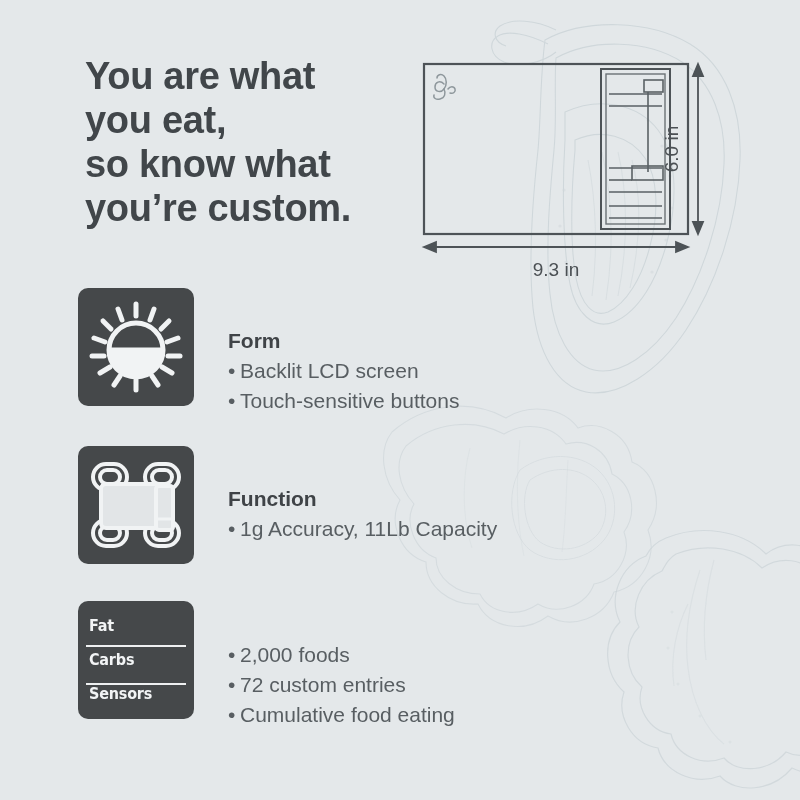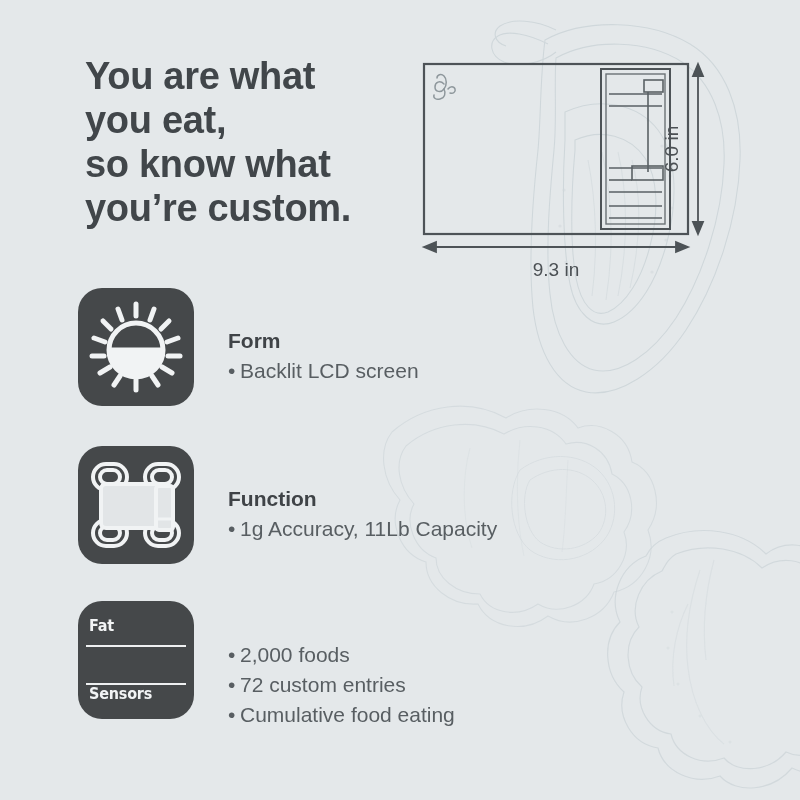--- a/index.html
+++ b/index.html
@@ -72,21 +72,21 @@
   .feature.f1 { top: 446px; }
   .feature.f2 { top: 601px; }
 
   .tile {
     position: absolute;
     left: 0;
     top: 0;
     width: 116px;
     height: 118px;
     background: #45484a;
-    border-radius: 24px;
+    border-radius: 10px;
   }
   .tile svg { display: block; width: 116px; height: 118px; }
 
   .feature-text {
     position: absolute;
     left: 150px;
     top: -4px;
     width: 540px;
     margin-top: 43px;
   }
@@ -319,20 +319,21 @@
 
         <path d="M31 62 A27 27 0 0 0 85 62 Z" fill="#f1f3f4"></path>
         <circle cx="58" cy="62" r="27" fill="none" stroke="#f1f3f4" stroke-width="5"></circle>
         <line x1="31" y1="62" x2="85" y2="62" stroke="#f1f3f4" stroke-width="5"></line>
       </svg>
     </div>
     <div class="feature-text">
       <p class="feature-title">Form</p>
       <ul class="bullets">
         <li><span class="dot">•</span><span>Backlit LCD screen</span></li>
+        <li><span class="dot">•</span><span>Touch-sensitive buttons</span></li>
       </ul>
     </div>
   </div>
 
   <div class="feature f1">
     <div class="tile">
       <svg viewBox="0 0 116 118">
         <g fill="none" stroke="#f1f3f4" stroke-width="4">
 
           <rect x="15" y="18" width="34" height="26" rx="13"></rect>
@@ -356,20 +357,21 @@
       <ul class="bullets">
         <li><span class="dot">•</span><span>1g Accuracy, 11Lb Capacity</span></li>
       </ul>
     </div>
   </div>
 
   <div class="feature f2">
     <div class="tile">
       <div class="nut-rows">
         <div class="nut-row">Fat</div>
+        <div class="nut-row">Carbs</div>
         <div class="nut-row">Sensors</div>
         <div class="nut-sep s1"></div>
         <div class="nut-sep s2"></div>
       </div>
     </div>
     <div class="feature-text">
       <ul class="bullets">
         <li><span class="dot">•</span><span>2,000 foods</span></li>
         <li><span class="dot">•</span><span>72 custom entries</span></li>
         <li><span class="dot">•</span><span>Cumulative food eating</span></li>

